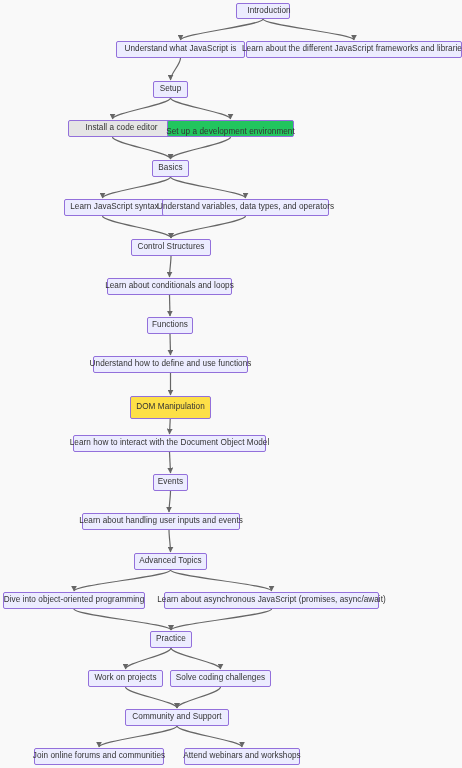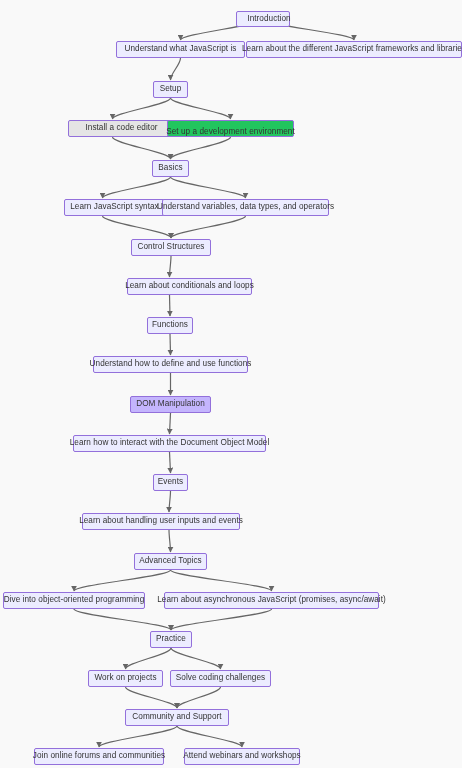--- a/index.html
+++ b/index.html
@@ -78,21 +78,21 @@
       <path d="M 74 609 C 74 615.51, 171 623.49, 171 630" fill="none" stroke="#666666" stroke-width="1.2" marker-end="url(#arrow)"></path>
       <path d="M 271.5 609 C 271.5 615.51, 171 623.49, 171 630" fill="none" stroke="#666666" stroke-width="1.2" marker-end="url(#arrow)"></path>
       <path d="M 171 648 C 171 654.51, 125.5 662.49, 125.5 669" fill="none" stroke="#666666" stroke-width="1.2" marker-end="url(#arrow)"></path>
       <path d="M 171 648 C 171 654.51, 220.5 662.49, 220.5 669" fill="none" stroke="#666666" stroke-width="1.2" marker-end="url(#arrow)"></path>
       <path d="M 125.5 687 C 125.5 693.51, 177 701.49, 177 708" fill="none" stroke="#666666" stroke-width="1.2" marker-end="url(#arrow)"></path>
       <path d="M 220.5 687 C 220.5 693.51, 177 701.49, 177 708" fill="none" stroke="#666666" stroke-width="1.2" marker-end="url(#arrow)"></path>
       <path d="M 177 726 C 177 732.51, 99 740.49, 99 747" fill="none" stroke="#666666" stroke-width="1.2" marker-end="url(#arrow)"></path>
       <path d="M 177 726 C 177 732.51, 242 740.49, 242 747" fill="none" stroke="#666666" stroke-width="1.2" marker-end="url(#arrow)"></path>
     </svg>
   <div id="nodes">
-      <div class="node" style="left: 236px; top: 11px; width: 54px; height: 16px; background: rgb(236, 236, 255); border-color: rgb(147, 112, 219); color: rgb(51, 51, 51); padding-left: 12px;">
+      <div class="node" style="left: 236px; top: 3px; width: 54px; height: 16px; background: rgb(236, 236, 255); border-color: rgb(147, 112, 219); color: rgb(51, 51, 51); padding-left: 12px;">
         <span>Introduction</span>
       </div>
       <div class="node" style="left: 116px; top: 41px; width: 129px; height: 17px; background: rgb(236, 236, 255); border-color: rgb(147, 112, 219); color: rgb(51, 51, 51);">
         <span>Understand what JavaScript is</span>
       </div>
       <div class="node" style="left: 246px; top: 41px; width: 216px; height: 17px; background: rgb(236, 236, 255); border-color: rgb(147, 112, 219); color: rgb(51, 51, 51);">
         <span>Learn about the different JavaScript frameworks and libraries</span>
       </div>
       <div class="node" style="left: 153px; top: 81px; width: 35px; height: 17px; background: rgb(236, 236, 255); border-color: rgb(147, 112, 219); color: rgb(51, 51, 51);">
         <span>Setup</span>
@@ -108,30 +108,30 @@
       </div>
       <div class="node" style="left: 64px; top: 199px; width: 101px; height: 17px; background: rgb(236, 236, 255); border-color: rgb(147, 112, 219); color: rgb(51, 51, 51);">
         <span>Learn JavaScript syntax</span>
       </div>
       <div class="node" style="left: 162px; top: 199px; width: 167px; height: 17px; background: rgb(236, 236, 255); border-color: rgb(147, 112, 219); color: rgb(51, 51, 51);">
         <span>Understand variables, data types, and operators</span>
       </div>
       <div class="node" style="left: 131px; top: 239px; width: 80px; height: 17px; background: rgb(236, 236, 255); border-color: rgb(147, 112, 219); color: rgb(51, 51, 51);">
         <span>Control Structures</span>
       </div>
-      <div class="node" style="left: 107px; top: 278px; width: 125px; height: 17px; background: rgb(236, 236, 255); border-color: rgb(147, 112, 219); color: rgb(51, 51, 51); margin-left: 20px;">
+      <div class="node" style="left: 107px; top: 278px; width: 125px; height: 17px; background: rgb(236, 236, 255); border-color: rgb(147, 112, 219); color: rgb(51, 51, 51);">
         <span>Learn about conditionals and loops</span>
       </div>
       <div class="node" style="left: 147px; top: 317px; width: 46px; height: 17px; background: rgb(236, 236, 255); border-color: rgb(147, 112, 219); color: rgb(51, 51, 51);">
         <span>Functions</span>
       </div>
       <div class="node" style="left: 93px; top: 356px; width: 155px; height: 17px; background: rgb(236, 236, 255); border-color: rgb(147, 112, 219); color: rgb(51, 51, 51);">
         <span>Understand how to define and use functions</span>
       </div>
-      <div class="node" style="left: 130px; top: 396px; width: 81px; height: 17px; background: #c4b5fd; border-color: rgb(147, 112, 219); color: rgb(51, 51, 51);">
+      <div class="node" style="left: 130px; top: 396px; width: 81px; height: 23px; background: #fde047; border-color: rgb(147, 112, 219); color: rgb(51, 51, 51);">
         <span>DOM Manipulation</span>
       </div>
       <div class="node" style="left: 73px; top: 435px; width: 193px; height: 17px; background: rgb(236, 236, 255); border-color: rgb(147, 112, 219); color: rgb(51, 51, 51);">
         <span>Learn how to interact with the Document Object Model</span>
       </div>
       <div class="node" style="left: 153px; top: 474px; width: 35px; height: 17px; background: rgb(236, 236, 255); border-color: rgb(147, 112, 219); color: rgb(51, 51, 51);">
         <span>Events</span>
       </div>
       <div class="node" style="left: 82px; top: 513px; width: 158px; height: 17px; background: rgb(236, 236, 255); border-color: rgb(147, 112, 219); color: rgb(51, 51, 51);">
         <span>Learn about handling user inputs and events</span>

